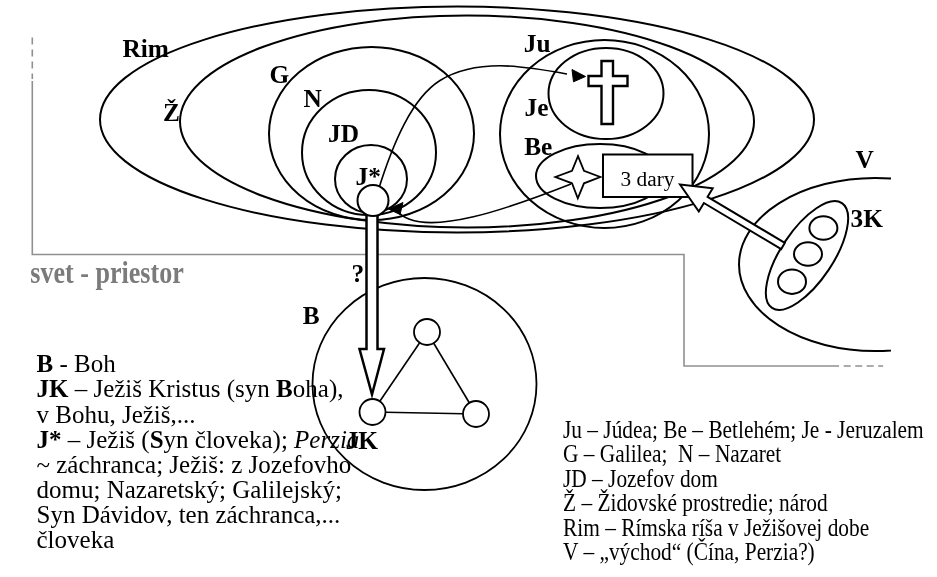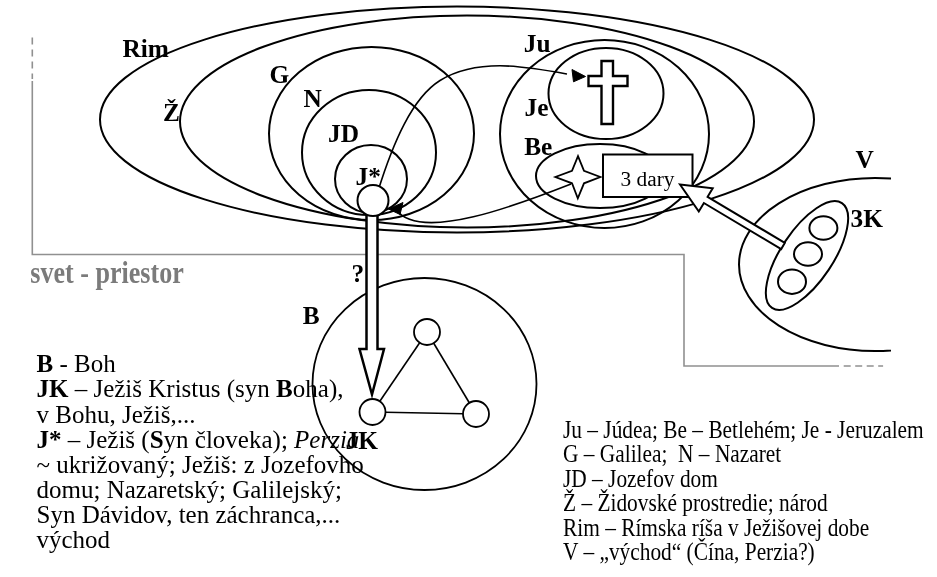--- a/index.html
+++ b/index.html
@@ -90,24 +90,24 @@
   <text class="lbl" x="345.5" y="448.7">JK</text>
   <text class="lbl" x="351.5" y="282">?</text>
   <text transform="translate(30.3 282.5) scale(0.815 1)" font-size="32" font-weight="bold" fill="#7b7b7b">svet - priestor</text>
 </svg>
 
 <div style="position:absolute;left:15.5px;top:351.4px;font-size:25px;line-height:25.1px;color:#000;white-space:nowrap;margin-left:21px;">
   <div><b>B</b> - Boh</div>
   <div><b>JK</b> – Ježiš Kristus (syn <b>B</b>oha),</div>
   <div>v Bohu, Ježiš,...</div>
   <div><b>J*</b> – Ježiš (<b>S</b>yn človeka); <i>Perzia</i></div>
-  <div>~ ukrižovaný; Ježiš: z Jozefovho</div>
+  <div>~ záchranca; Ježiš: z Jozefovho</div>
   <div>domu; Nazaretský; Galilejský;</div>
   <div>Syn Dávidov, ten záchranca,...</div>
-  <div>východ</div>
+  <div>človeka</div>
 </div>
 
 <div style="position:absolute;left:563.2px;top:418px;font-size:24.5px;line-height:24.4px;transform:scale(0.872,1);transform-origin:0 0;color:#000;white-space:nowrap;">
   <div>Ju – Júdea; Be – Betlehém; Je - Jeruzalem</div>
   <div>G – Galilea;&nbsp; N – Nazaret</div>
   <div>JD – Jozefov dom</div>
   <div>Ž – Židovské prostredie; národ</div>
   <div>Rim – Rímska ríša v Ježišovej dobe</div>
   <div>V – „východ“ (Čína, Perzia?)</div>
 </div>

